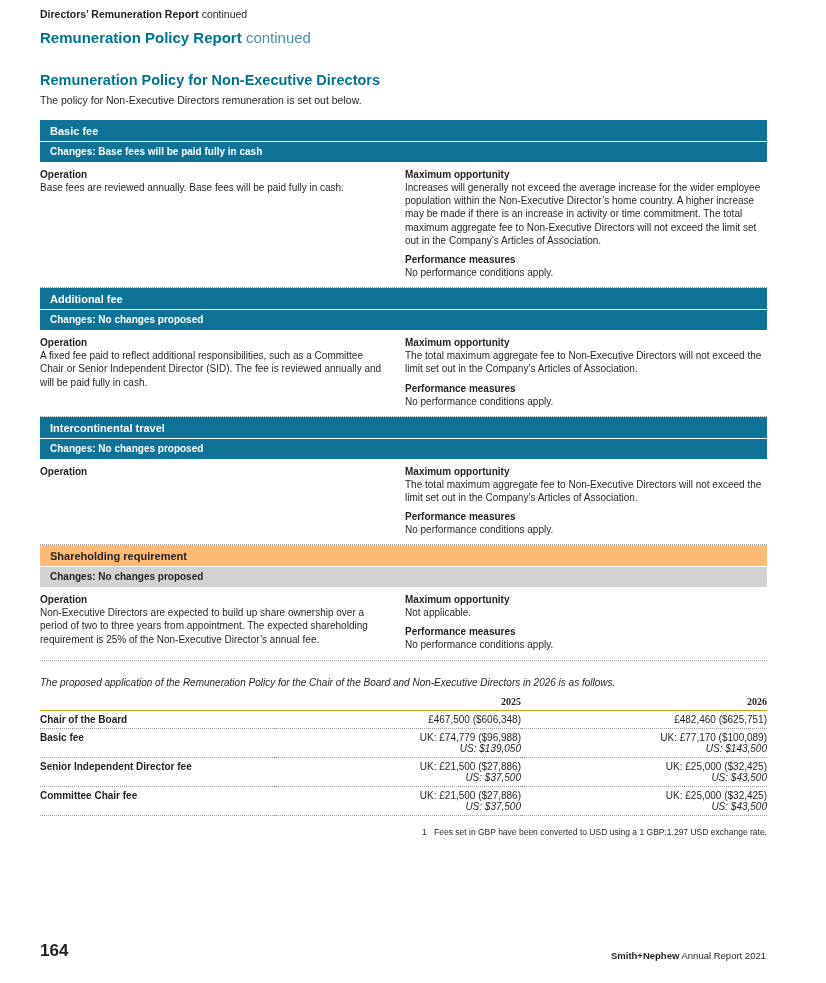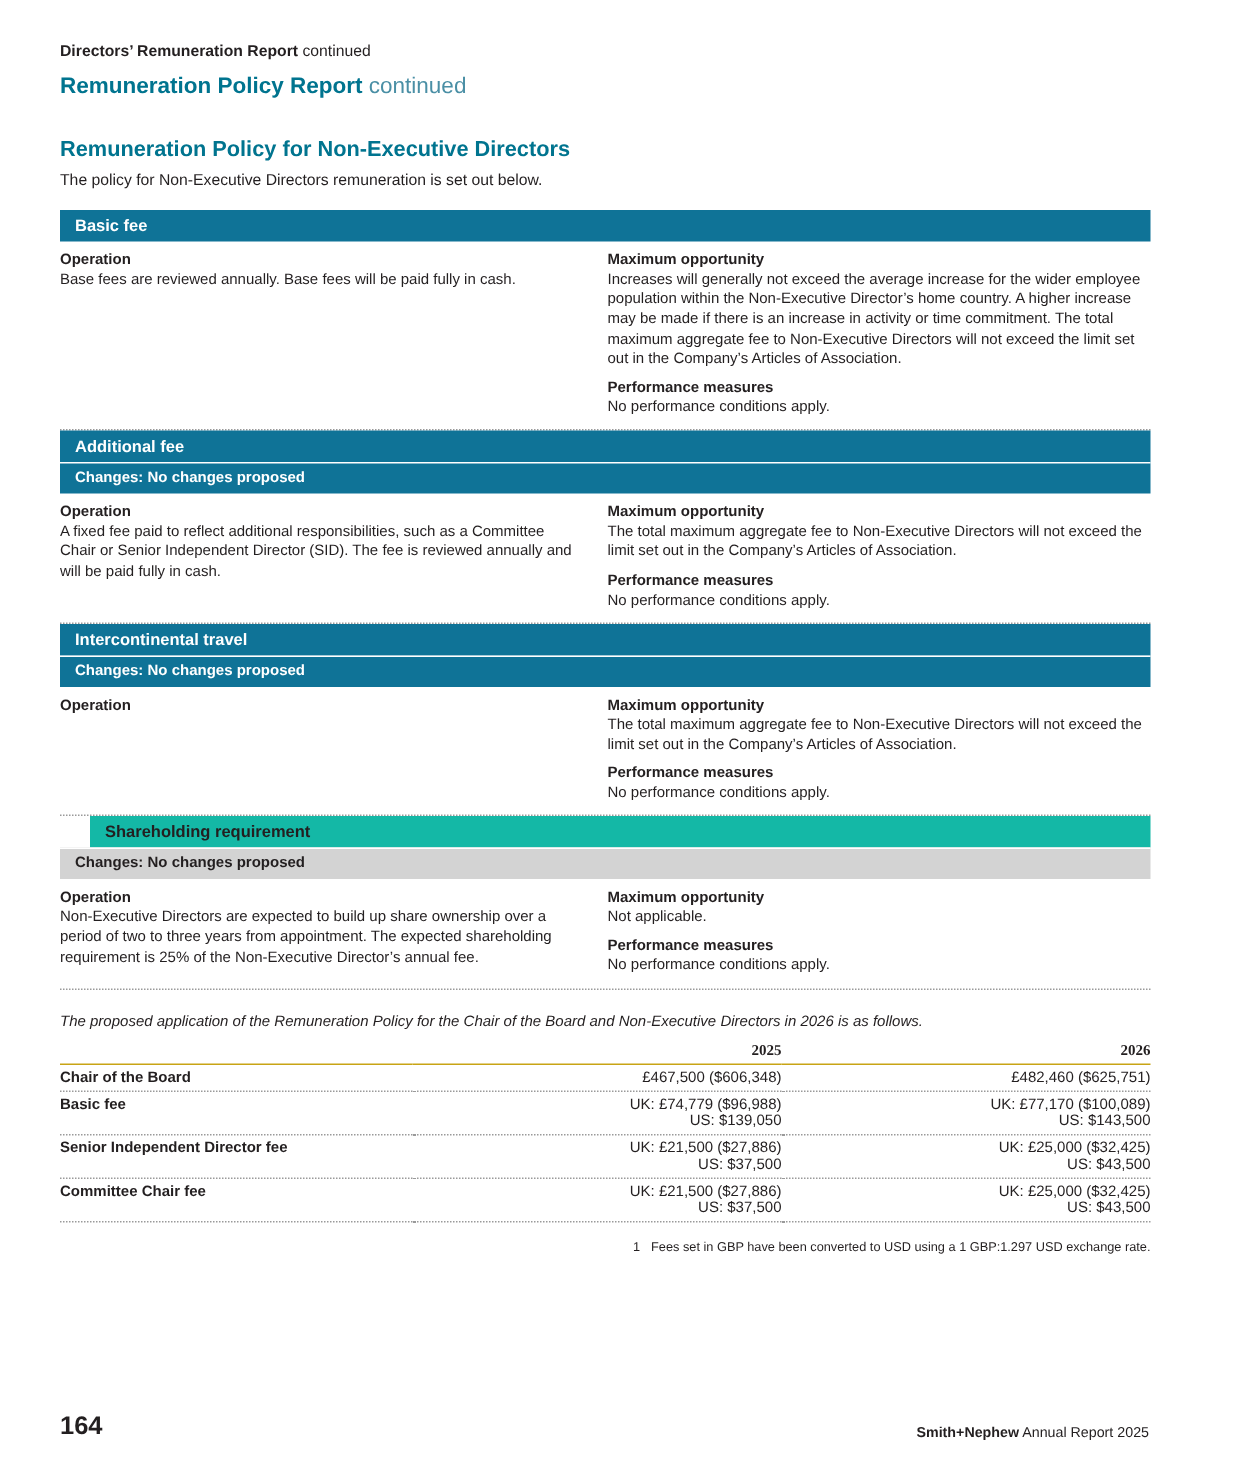--- a/index.html
+++ b/index.html
@@ -9,21 +9,21 @@
     height: 983px;
     background: #ffffff;
     font-family: "Liberation Sans", sans-serif;
     color: #231f20;
     position: relative;
   }
   .page {
     position: relative;
     width: 826px;
     height: 983px;
-    padding: 28px 60px 0 40px;
+    padding: 8px 60px 0 40px;
   }
 
   
   .hdr-line1 {
     font-size: 10.5px;
     color: #231f20;
     margin-bottom: 9px;
   }
   .hdr-line1 b { font-weight: bold; }
   .hdr-line1 .cont { font-weight: normal; }
@@ -51,21 +51,21 @@
   
   .policy-block { width: 727px; margin-bottom: 0; }
 
   .band {
     background: #0f7397;
     color: #ffffff;
     padding: 5px 0 4px 10px;
     font-size: 11px;
     font-weight: bold;
   }
-  .band.grey { background: #14b8a6; color: #231f20; margin-left: 20px; }
+  .band.grey { background: #fdba74; color: #231f20; }
 
   .band-sub {
     background: #0f7397;
     color: #ffffff;
     padding: 4px 0 5px 10px;
     font-size: 10px;
     font-weight: bold;
     border-top: 1px solid #ffffff;
   }
   .band-sub.grey { background: #d3d3d3; color: #231f20; }
@@ -115,21 +115,21 @@
     border-bottom: 1px solid #c8a415;
     font-family: Liberation Serif, serif;
   }
   .fees .yr-row th.blank { border-bottom: 1px solid #c8a415; }
   .fees tr.data td {
     padding: 3px 0 3px 0;
     border-bottom: 1px dotted #9a9a9a;
   }
   .fees td.name { font-weight: bold; text-align: left; width: 235px; }
   .fees td.v { text-align: right; width: 246px; }
-  .fees td.v .sub { display: block; }
+  .fees td.v .sub { display: block; font-style: italic; }
 
   .footnote {
     font-size: 8.5px;
     margin-top: 11px;
     width: 727px;
     color: #231f20;
     text-align: right;
   }
   .footnote .num { margin-right: 5px; }
 
@@ -160,20 +160,21 @@
   <div class="hdr-line2">
     <b>Remuneration Policy Report</b>
     <span class="cont">continued</span>
   </div>
 
   <h2 class="section-title">Remuneration Policy for Non-Executive Directors</h2>
   <p class="section-intro">The policy for Non-Executive Directors remuneration is set out below.</p>
 
   <div class="policy-block">
     <div class="band">Basic fee</div>
+    <div class="band-sub">Changes: Base fees will be paid fully in cash</div>
     <div class="cols">
       <div class="col-left">
         <p class="lbl">Operation</p>
         <p class="txt">Base fees are reviewed annually. Base fees will be paid fully in cash.</p>
       </div>
       <div class="col-right">
         <p class="lbl">Maximum opportunity</p>
         <p class="txt">Increases will generally not exceed the average increase for the wider employee population within the Non-Executive Director’s home country. A higher increase may be made if there is an increase in activity or time commitment. The total maximum aggregate fee to Non-Executive Directors will not exceed the limit set out in the Company’s Articles of Association.</p>
         <p class="lbl spaced">Performance measures</p>
         <p class="txt">No performance conditions apply.</p>
@@ -289,17 +290,17 @@
 
   <p class="footnote">
     <span class="num">1</span>
     <span>Fees set in GBP have been converted to USD using a 1 GBP:1.297 USD exchange rate.</span>
   </p>
 
   <div class="footer">
     <div class="pageno">164</div>
     <div class="footer-right">
       <b>Smith+Nephew</b>
-      <span>Annual Report 2025</span>
+      <span>Annual Report 2021</span>
     </div>
   </div>
 
 </div>
 
 </body></html>

